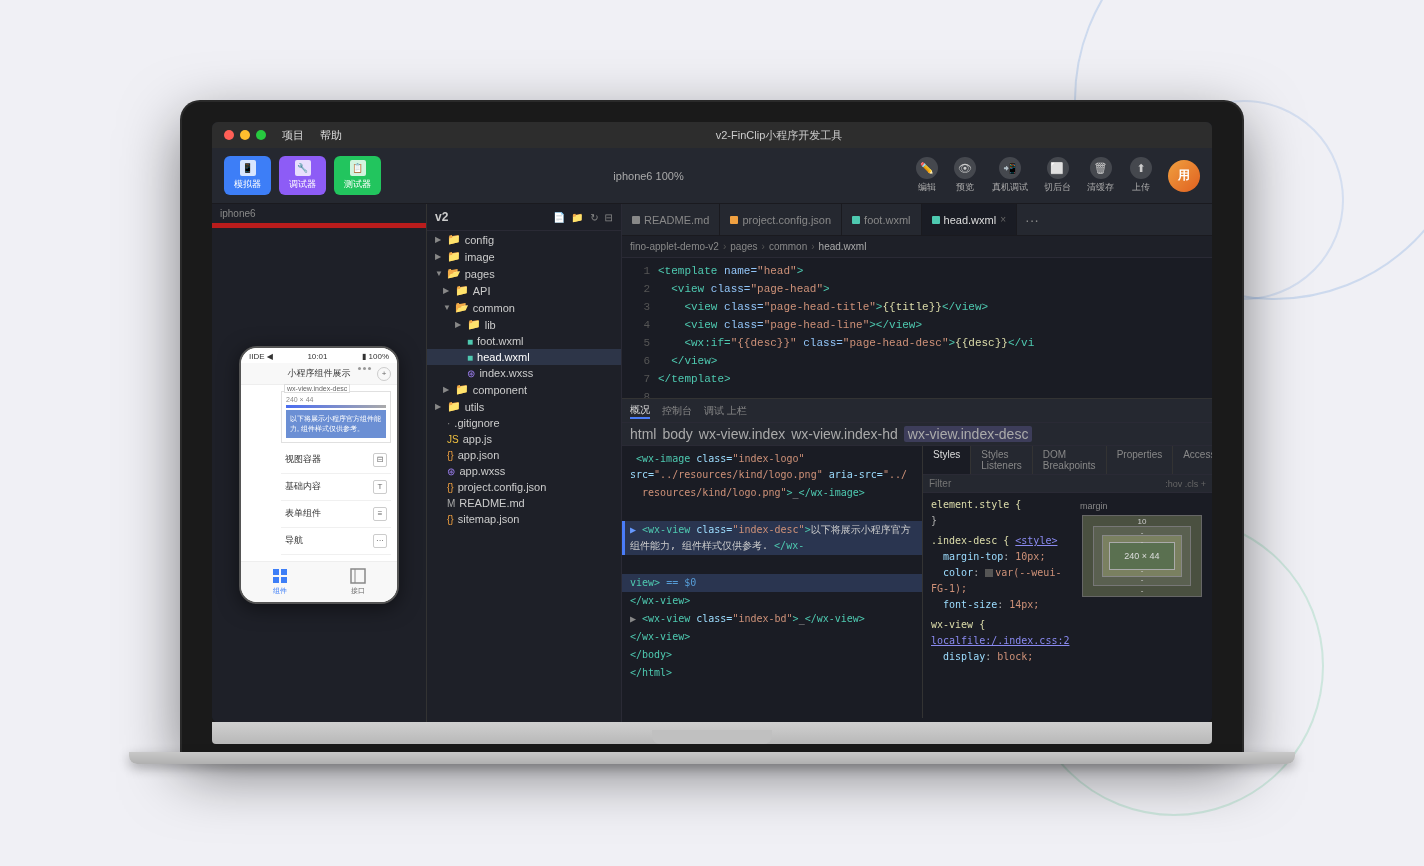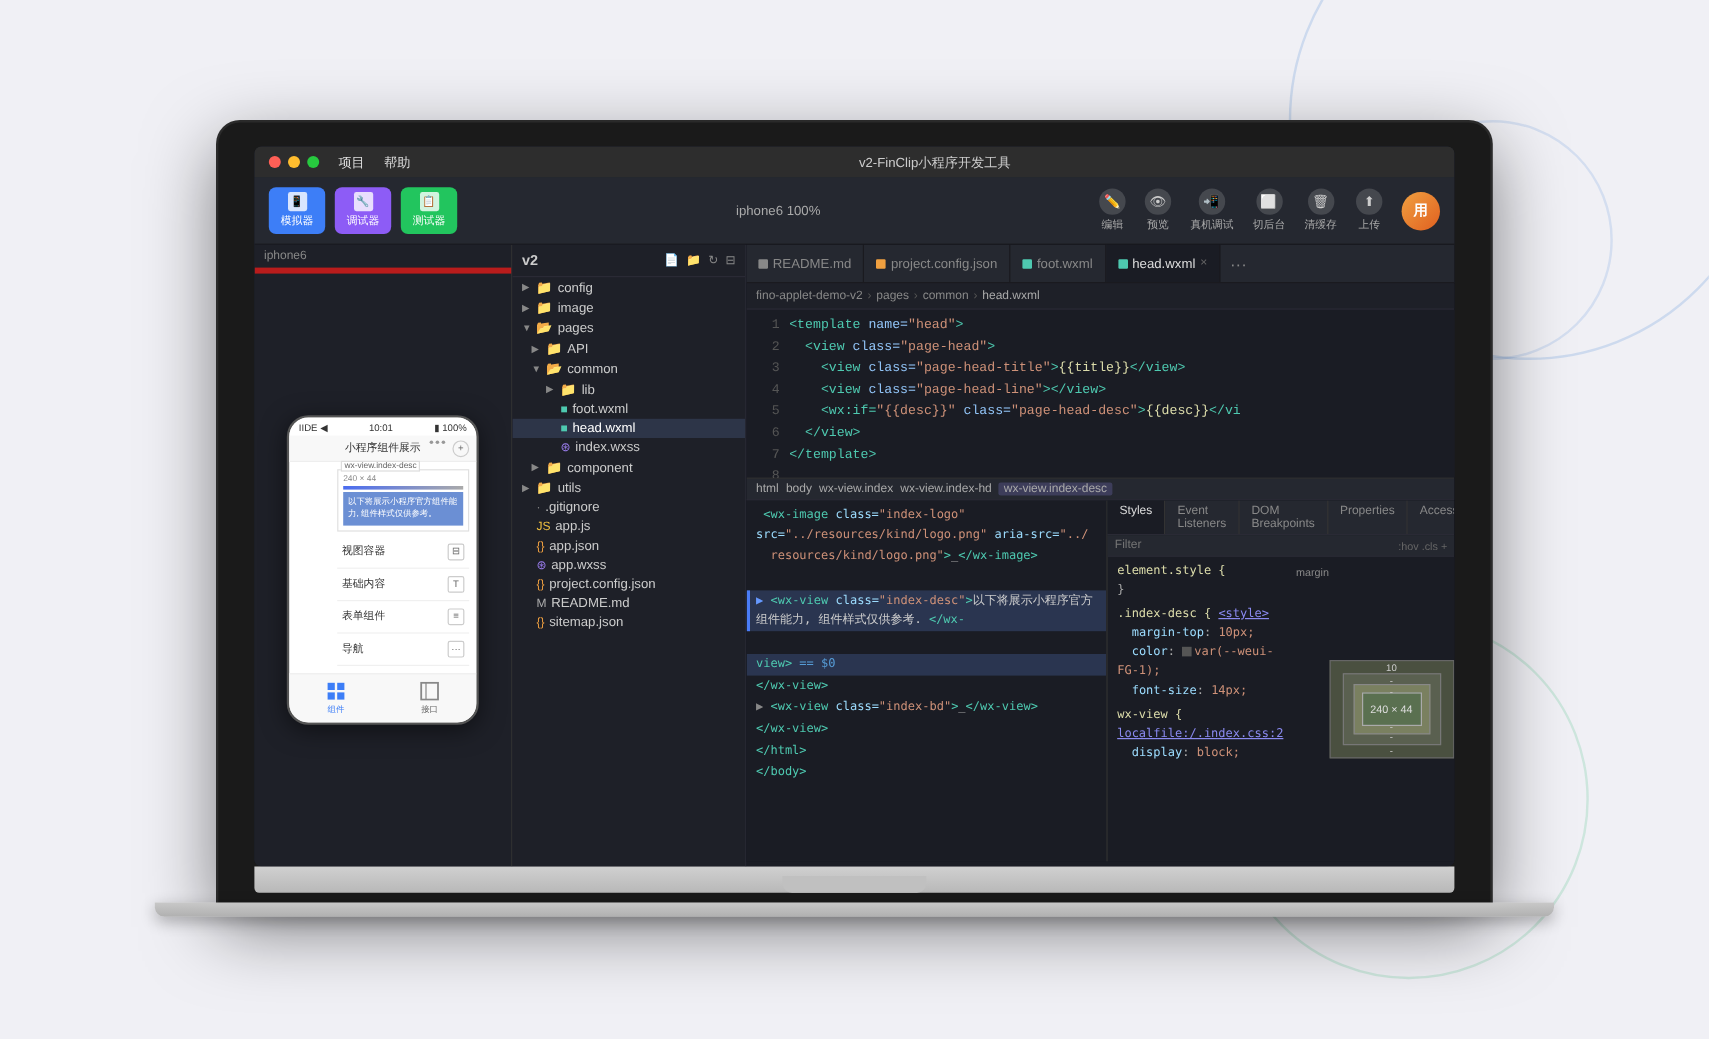--- a/index.html
+++ b/index.html
@@ -674,21 +674,21 @@
     .devtools-breadcrumb {
       display: flex;
       gap: 6px;
       padding: 3px 8px;
       background: #252830;
       border-bottom: 1px solid #2a2a35;
       flex-shrink: 0;
     }
 
     .devtools-bc-item {
-      font-size: 10px;
+      font-size: 14px;
       color: #aaa;
       cursor: pointer;
     }
 
     .devtools-bc-item.active {
       background: #3d3d5a;
       padding: 0 4px;
       border-radius: 2px;
     }
 
@@ -742,21 +742,21 @@
     .style-prop { color: #9cdcfe; }
     .style-val { color: #ce9178; }
     .style-link { color: #8a8af0; text-decoration: underline; cursor: pointer; }
 
     
     .box-model {
       width: 140px;
       flex-shrink: 0;
       padding: 8px;
       display: flex;
-      flex-direction: row;
+      flex-direction: column;
       align-items: center;
     }
 
     .box-model-label {
       font-size: 9px;
       color: #888;
       align-self: flex-start;
       margin-bottom: 4px;
     }
   </style>
@@ -1070,20 +1070,25 @@
               <span class="line-code"><span class="kw-tag">&lt;/template&gt;</span></span>
             </div>
             <div class="code-line">
               <span class="line-num">8</span>
               <span class="line-code">&nbsp;</span>
             </div>
           </div>
 
           <div class="devtools-section">
 
+            <div class="devtools-header">
+              <div class="devtools-header-item active">概况</div>
+              <div class="devtools-header-item">控制台</div>
+              <div class="devtools-header-item">调试 上栏</div>
+            </div>
 
             <div class="devtools-breadcrumb">
               <div class="devtools-bc-item">html</div>
               <div class="devtools-bc-item">body</div>
               <div class="devtools-bc-item">wx-view.index</div>
               <div class="devtools-bc-item">wx-view.index-hd</div>
               <div class="devtools-bc-item active">wx-view.index-desc</div>
             </div>
 
             <div class="devtools-body">
@@ -1099,29 +1104,29 @@
                   <span style="color:#6699ff">▶</span>&nbsp;<span class="html-tag">&lt;wx-view</span> <span class="html-attr">class=</span><span class="html-val">"index-desc"</span><span class="html-tag">&gt;</span><span style="color:#ccc">以下将展示小程序官方组件能力, 组件样式仅供参考. </span><span class="html-tag">&lt;/wx-</span>
                 </div>
                 <div class="html-node selected" style="background:#2a3550;padding-left:8px;">
                   <span class="html-tag">view&gt;</span> <span style="color:#569cd6">== $0</span>
                 </div>
                 <div class="html-node"><span class="html-tag">&lt;/wx-view&gt;</span></div>
                 <div class="html-node">
                   <span style="color:#888">▶</span>&nbsp;<span class="html-tag">&lt;wx-view</span> <span class="html-attr">class=</span><span class="html-val">"index-bd"</span><span class="html-tag">&gt;</span>_<span class="html-tag">&lt;/wx-view&gt;</span>
                 </div>
                 <div class="html-node"><span class="html-tag">&lt;/wx-view&gt;</span></div>
+                <div class="html-node"><span class="html-tag">&lt;/body&gt;</span></div>
                 <div class="html-node"><span class="html-tag">&lt;/html&gt;</span></div>
-                <div class="html-node"><span class="html-tag">&lt;/body&gt;</span></div>
               </div>
 
               <div class="styles-panel">
 
                 <div class="devtools-tabs">
                   <div class="devtools-tab active">Styles</div>
-                  <div class="devtools-tab">Event Listeners</div>
+                  <div class="devtools-tab">Styles Listeners</div>
                   <div class="devtools-tab">DOM Breakpoints</div>
                   <div class="devtools-tab">Properties</div>
                   <div class="devtools-tab">Accessibility</div>
                 </div>
 
                 <div class="styles-filter">
                   <input class="styles-filter-input" type="text" placeholder="Filter" style="">
                   <span class="styles-filter-hint">:hov .cls +</span>
                 </div>
 

